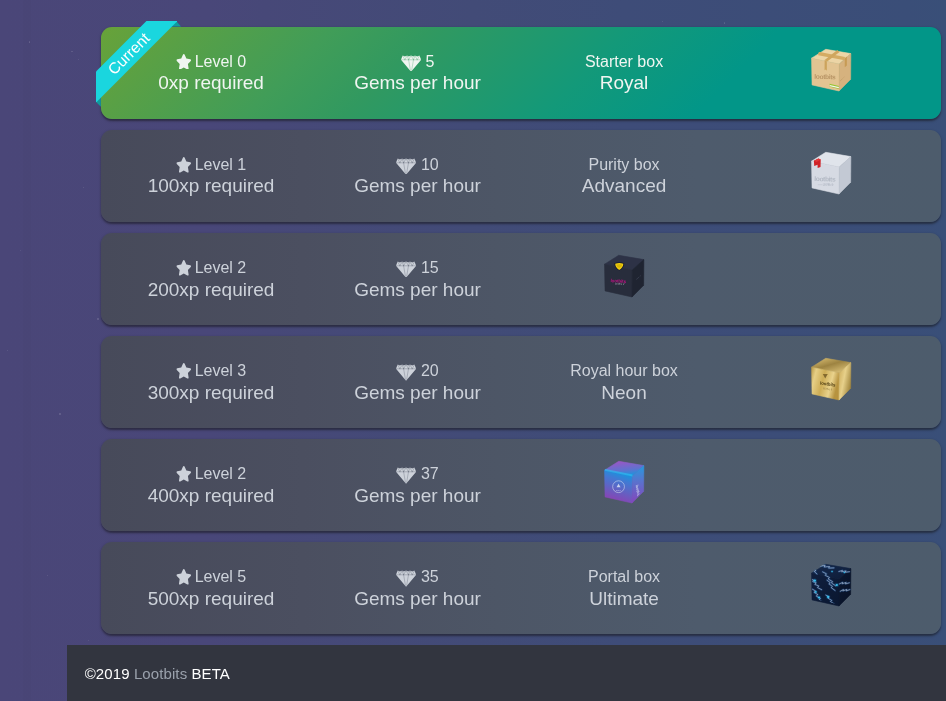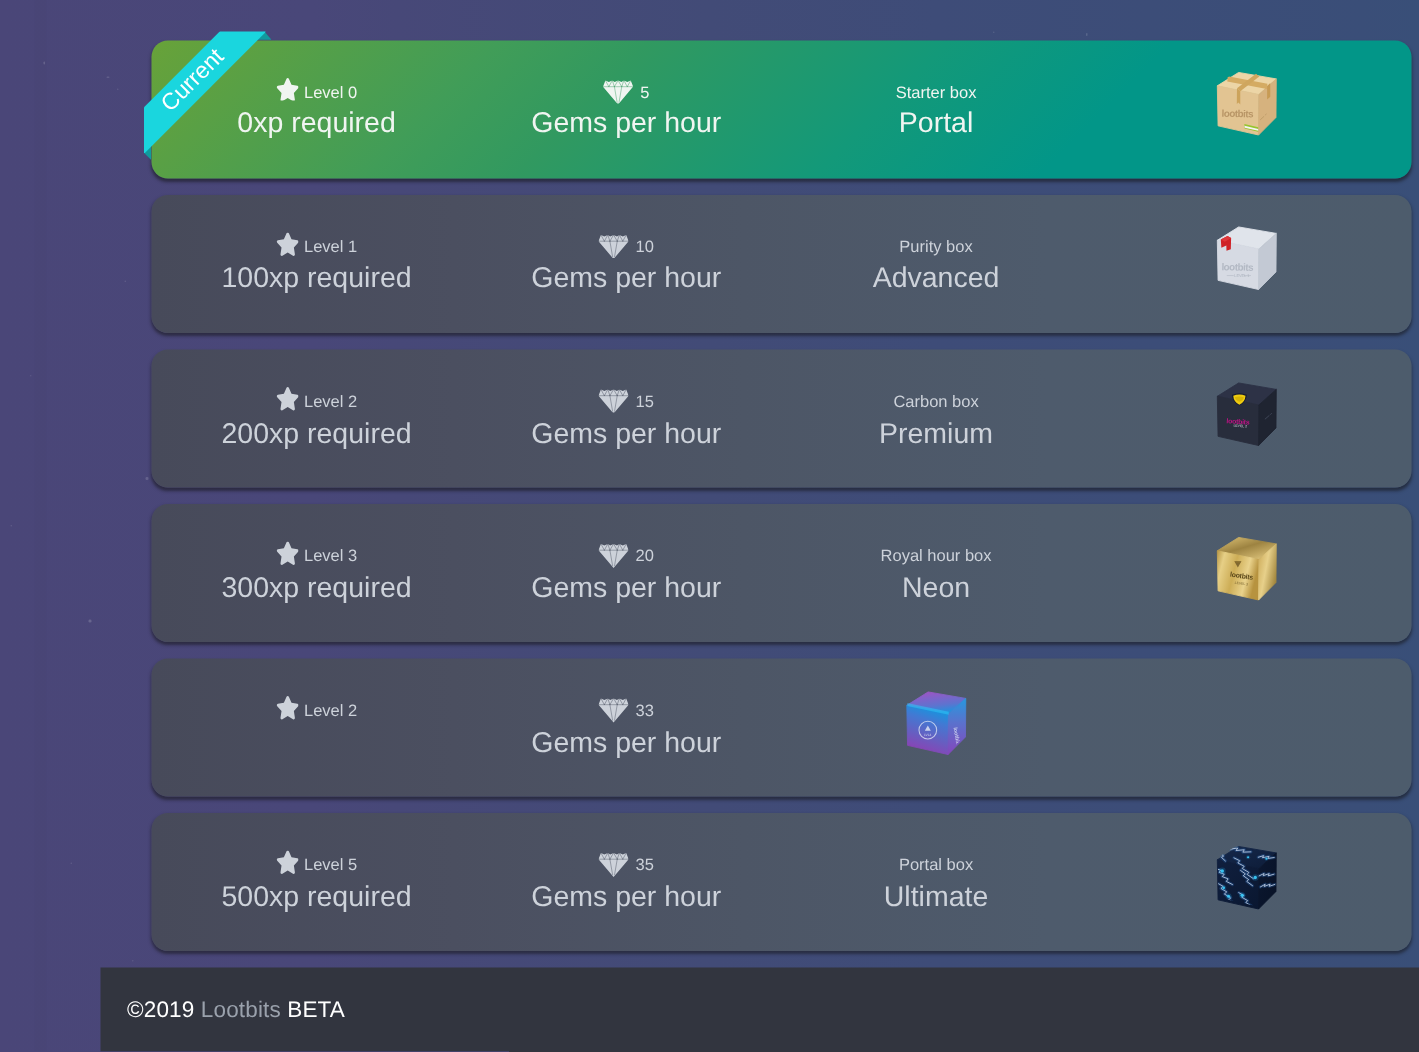--- a/index.html
+++ b/index.html
@@ -16,21 +16,21 @@
   .list{position:absolute;left:100.6px;top:26.7px;width:840.4px;}
   .card{--cardbg:#4c5263;position:relative;height:92.4px;margin-bottom:10.7px;border-radius:11px;
         background:linear-gradient(90deg,#474a5a 0%,#4b4f60 24%,#4d5666 47%,#4e5b6c 71%,#4d5c6c 100%);
         box-shadow:0 1.8px 2.2px rgba(20,20,22,.55);
         display:flex;align-items:center;padding:0 7.2px;box-sizing:border-box;}
   .card.current{--cardbg:#3a9c63;background:linear-gradient(135deg,#68a239 0%,#59a045 9.5%,#419d58 25%,#319960 35.7%,#139979 57.1%,#029688 73.2%,#029688 100%);}
 
   .col{position:relative;width:206.5px;height:92.4px;text-align:center;color:#cdd2da;}
   .card.current .col{color:#f0f5f1;}
   .col4{display:flex;align-items:center;justify-content:center;height:92.4px;}
-  .l1{position:absolute;left:0;right:0;top:25px;font-size:11px;line-height:20px;white-space:nowrap;height:20px;}
+  .l1{position:absolute;left:0;right:0;top:25px;font-size:16px;line-height:20px;white-space:nowrap;height:20px;}
   .l2{position:absolute;left:0;right:0;top:46.7px;font-size:19px;line-height:20px;white-space:nowrap;height:20px;}
   .ic{display:inline-block;vertical-align:-2px;}
   .ic svg{display:block;}
   .ic-star{margin-right:3.2px;vertical-align:-2.8px;}
   .ic-gem{margin-right:4.5px;vertical-align:-4.6px;}
 
   
   .ribwrap{position:absolute;left:0;top:0;width:0;height:0;pointer-events:none;z-index:3;}
   
   .ribtail{position:absolute;}
@@ -93,21 +93,21 @@
                   <path d="M39 48 L62 6 M162 48 L139 6"></path>
                   <path d="M62 6 L76 48 M139 6 L125 48"></path>
                   <path d="M76 48 L100.5 6 L125 48"></path>
                   <path d="M76 48 L94 152 M125 48 L107 152" stroke-width="3"></path>
                 </g>
               </svg></span><span>5</span></div>
           <div class="l2">Gems per hour</div>
         </div>
         <div class="col col3">
           <div class="l1">Starter box</div>
-          <div class="l2">Portal</div>
+          <div class="l2">Royal</div>
         </div>
         <div class="col col4">
           <span class="boximg"><svg width="44" height="46" viewBox="0 0 44 46">
               <defs>
                 <clipPath id="g0ct">
                   <polygon points="2.55,10.2 16.75,1.3 41.85,5.6 30.25,16"></polygon>
                 </clipPath>
                 <clipPath id="g0cf">
                   <polygon points="2.55,10.2 30.25,16 30.05,43 3.05,36.9"></polygon>
                 </clipPath>
@@ -205,24 +205,20 @@
                   <path d="M0 48 L201 48" stroke-width="3"></path>
                   <path d="M16 6 L39 48 M185 6 L162 48"></path>
                   <path d="M39 48 L62 6 M162 48 L139 6"></path>
                   <path d="M62 6 L76 48 M139 6 L125 48"></path>
                   <path d="M76 48 L100.5 6 L125 48"></path>
                   <path d="M76 48 L94 152 M125 48 L107 152" stroke-width="3"></path>
                 </g>
               </svg></span><span>15</span></div>
           <div class="l2">Gems per hour</div>
         </div>
-        <div class="col col3">
-          <div class="l1">Carbon box</div>
-          <div class="l2">Premium</div>
-        </div>
         <div class="col col4">
           <span class="boximg"><svg width="44" height="46" viewBox="0 0 44 46">
               <defs>
                 <clipPath id="g2ct">
                   <polygon points="2.55,10.2 16.75,1.3 41.85,5.6 30.25,16"></polygon>
                 </clipPath>
                 <clipPath id="g2cf">
                   <polygon points="2.55,10.2 30.25,16 30.05,43 3.05,36.9"></polygon>
                 </clipPath>
                 <clipPath id="g2cs">
@@ -314,33 +310,34 @@
                 <text x="13.8" y="33.6" font-family="Liberation Sans, sans-serif" font-size="2.3" fill="#5a4719" opacity=".8" transform="rotate(8 13.8 33.6)">LEVEL 3</text>
               </g>
             </svg></span>
         </div>
       </div>
       <div class="card">
         <div class="col col1">
           <div class="l1"><span class="ic ic-star"><svg width="15.6" height="15.6" viewBox="0 0 576 512" preserveAspectRatio="none">
                 <path fill="currentColor" d="M259.3 17.8L194 150.2 47.9 171.5c-26.2 3.8-36.7 36.1-17.7 54.6l105.7 103-25 145.5c-4.5 26.3 23.2 46 46.4 33.7L288 439.6l130.7 68.7c23.2 12.2 50.9-7.4 46.4-33.7l-25-145.5 105.7-103c19-18.5 8.5-50.8-17.7-54.6L382 150.2 316.7 17.8c-11.7-23.6-45.6-23.9-57.4 0z"></path>
               </svg></span><span>Level 2</span></div>
-        </div>
-        <div class="col col2">
-          <div class="l1"><span class="ic ic-gem"><svg width="20.1" height="16.7" viewBox="0 0 201 167">
-                <path fill="currentColor" d="M16 6 L39 16 L62 6 L78 16 L100.5 6 L123 16 L139 6 L162 16 L185 6 L201 48 L100.5 167 L0 48 Z"></path>
-                <g stroke="var(--cardbg)" stroke-width="3.2" fill="none" stroke-linecap="round">
-                  <path d="M0 48 L201 48" stroke-width="3"></path>
-                  <path d="M16 6 L39 48 M185 6 L162 48"></path>
-                  <path d="M39 48 L62 6 M162 48 L139 6"></path>
-                  <path d="M62 6 L76 48 M139 6 L125 48"></path>
-                  <path d="M76 48 L100.5 6 L125 48"></path>
-                  <path d="M76 48 L94 152 M125 48 L107 152" stroke-width="3"></path>
-                </g>
-              </svg></span><span>33</span></div>
+          <div class="l2">400xp required</div>
+        </div>
+        <div class="col col2">
+          <div class="l1"><span class="ic ic-gem"><svg width="20.1" height="16.7" viewBox="0 0 201 167">
+                <path fill="currentColor" d="M16 6 L39 16 L62 6 L78 16 L100.5 6 L123 16 L139 6 L162 16 L185 6 L201 48 L100.5 167 L0 48 Z"></path>
+                <g stroke="var(--cardbg)" stroke-width="3.2" fill="none" stroke-linecap="round">
+                  <path d="M0 48 L201 48" stroke-width="3"></path>
+                  <path d="M16 6 L39 48 M185 6 L162 48"></path>
+                  <path d="M39 48 L62 6 M162 48 L139 6"></path>
+                  <path d="M62 6 L76 48 M139 6 L125 48"></path>
+                  <path d="M76 48 L100.5 6 L125 48"></path>
+                  <path d="M76 48 L94 152 M125 48 L107 152" stroke-width="3"></path>
+                </g>
+              </svg></span><span>37</span></div>
           <div class="l2">Gems per hour</div>
         </div>
         <div class="col col4">
           <span class="boximg"><svg width="44" height="46" viewBox="0 0 44 46">
               <defs>
                 <linearGradient id="g4f" gradientUnits="userSpaceOnUse" x1="20" y1="14" x2="11" y2="42">
                   <stop offset="0" stop-color="#1f8fdc"></stop>
                   <stop offset=".22" stop-color="#4279d3"></stop>
                   <stop offset=".58" stop-color="#6460c2"></stop>
                   <stop offset="1" stop-color="#8f3fb2"></stop>

